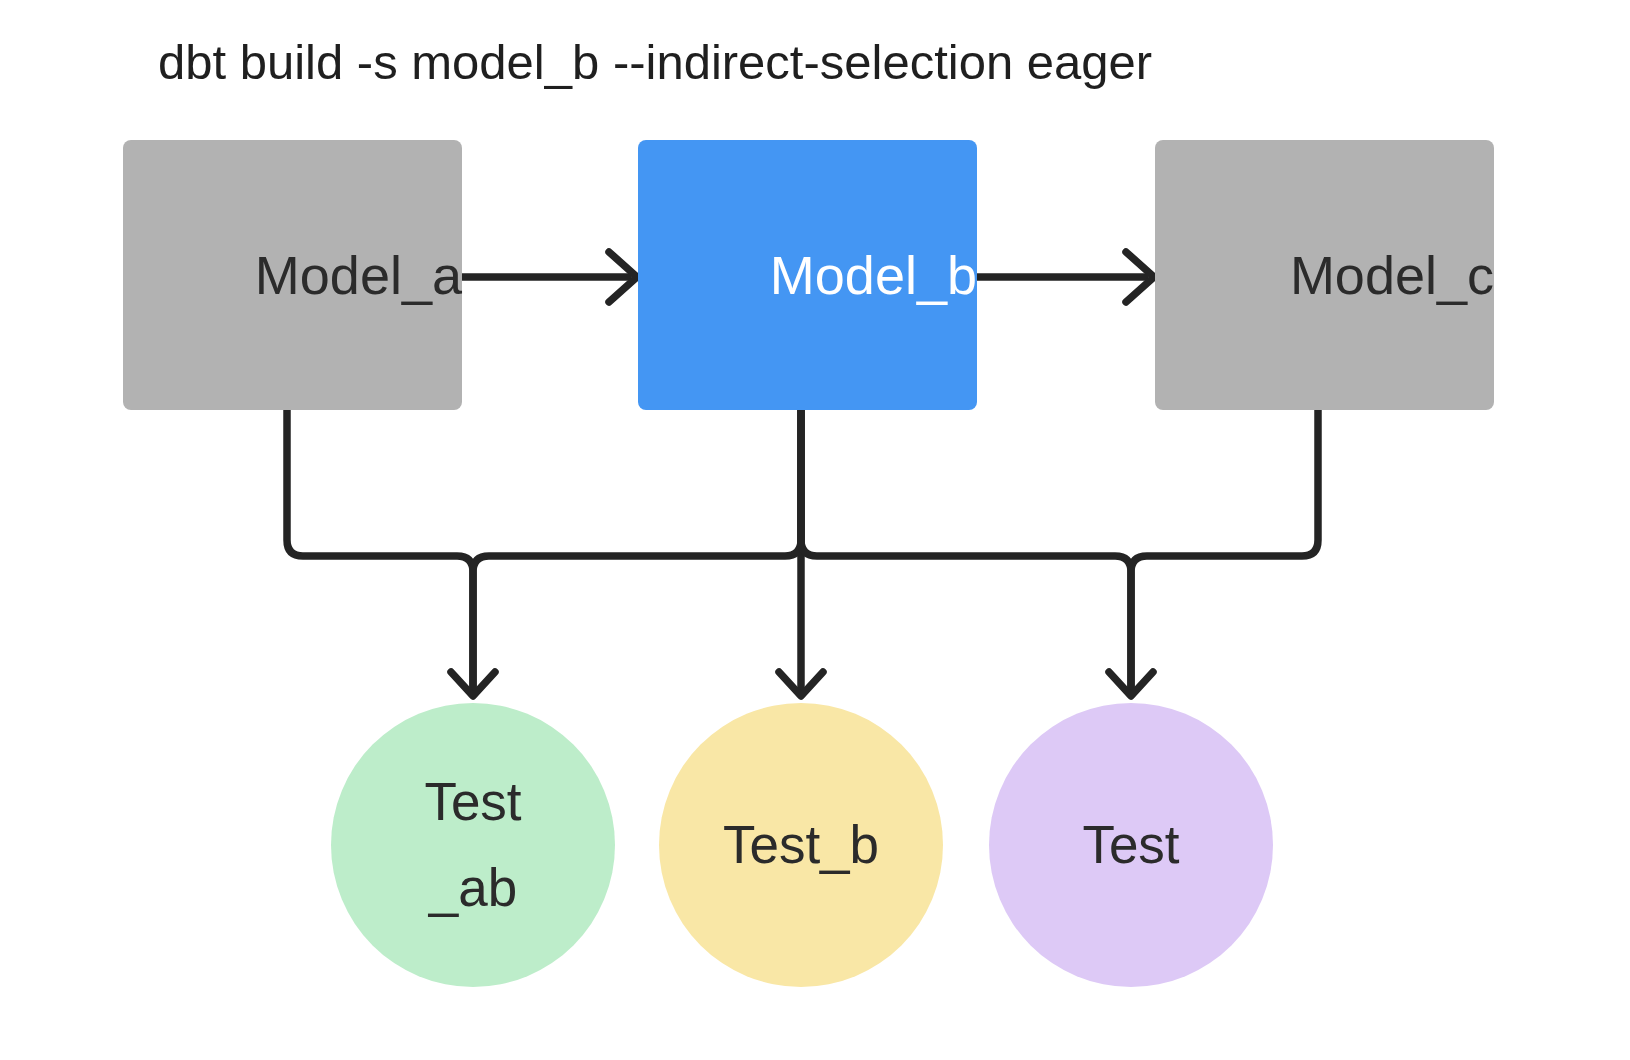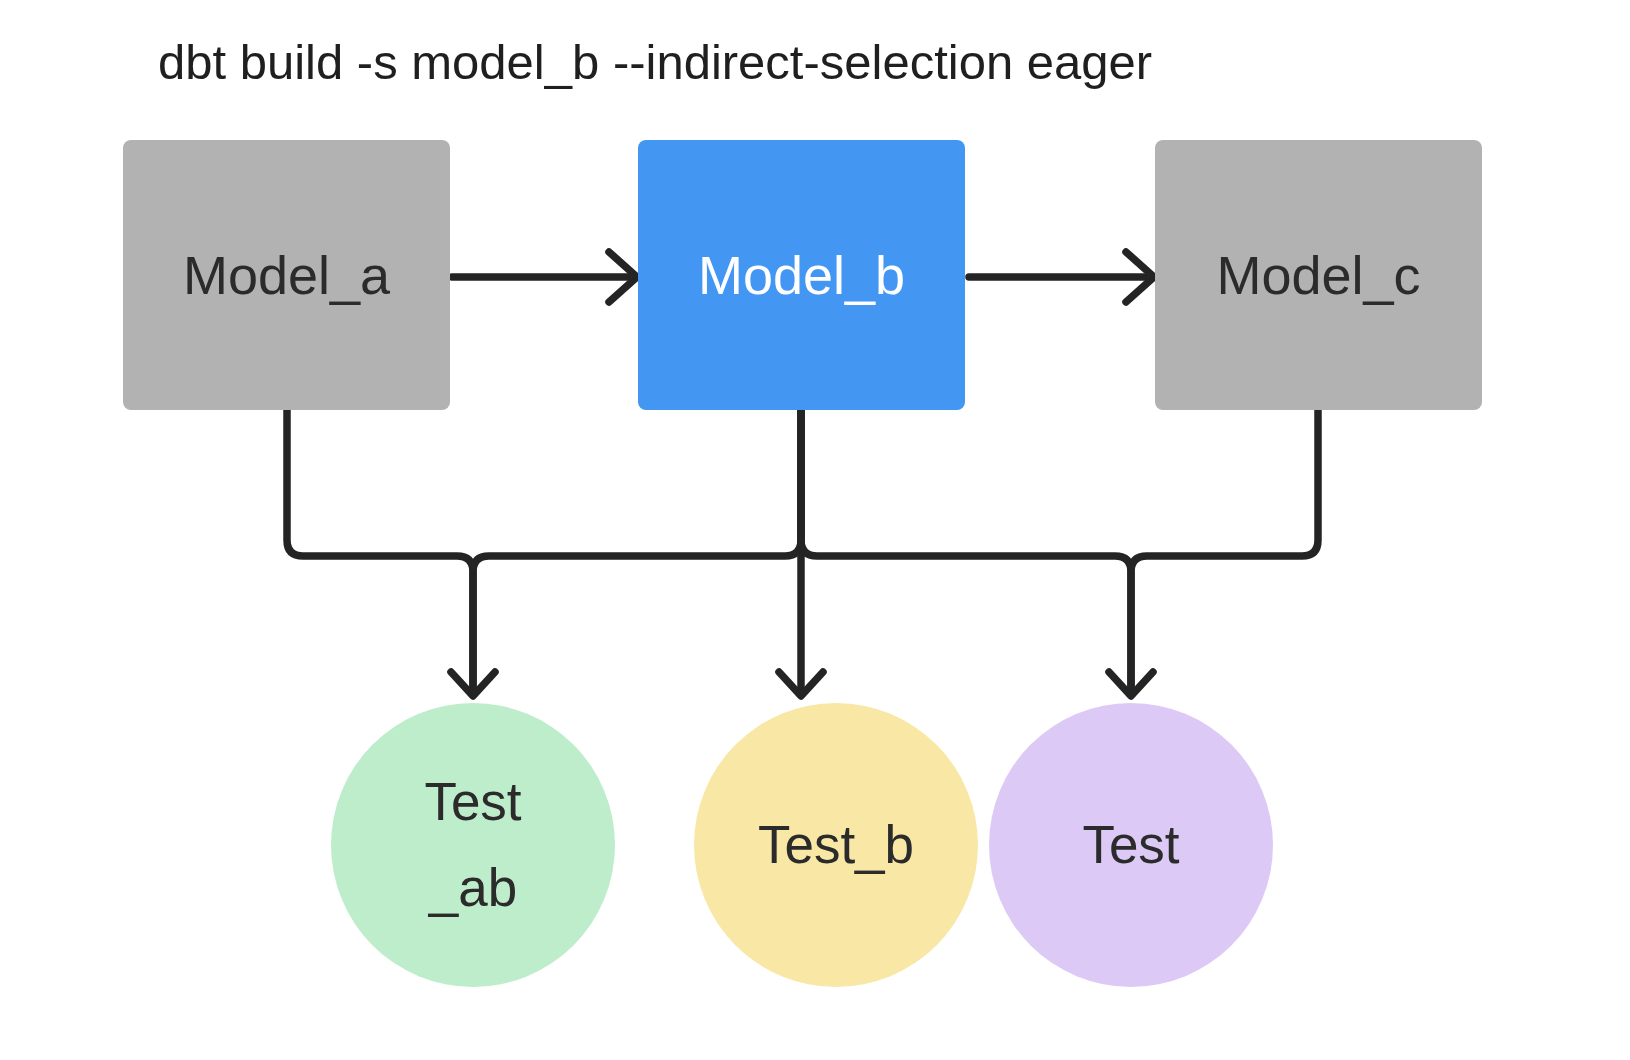--- a/index.html
+++ b/index.html
@@ -50,21 +50,22 @@
     stroke-linejoin:round;
   }
   .model{
     position:absolute;
     top:140px;
     width:327px;
     height:270px;
     border-radius:8px;
     display:flex;
     align-items:center;
-    justify-content:center;
+    justify-content:flex-end;
+    padding-left:12px;
   }
   .model .label{
     font-size:54px;
     font-weight:500;
     color:var(--c-text_dark);
   }
   .model-a{left:123px;background:var(--c-model_default);}
   .model-b{left:638px;background:var(--c-model_selected);}
   .model-b .label{color:var(--c-text_light);}
   .model-c{left:1155px;background:var(--c-model_default);}
@@ -81,21 +82,21 @@
     text-align:center;
   }
   .test .line{
     display:block;
     font-size:53px;
     font-weight:500;
     line-height:1.62;
     color:var(--c-text_dark);
   }
   .test-ab{left:331px;background:var(--c-test_ab);}
-  .test-b{left:694px;background:var(--c-test_b);}
+  .test-b{left:659px;background:var(--c-test_b);}
   .test-bc{left:989px;background:var(--c-test_bc);}
 </style>
 </head>
 <body>
 
 <div class="canvas">
 
   <div class="title">dbt build -s model_b --indirect-selection eager</div>
 
   <svg class="edges-layer" viewBox="0 0 1630 1060" xmlns="http://www.w3.org/2000/svg">

